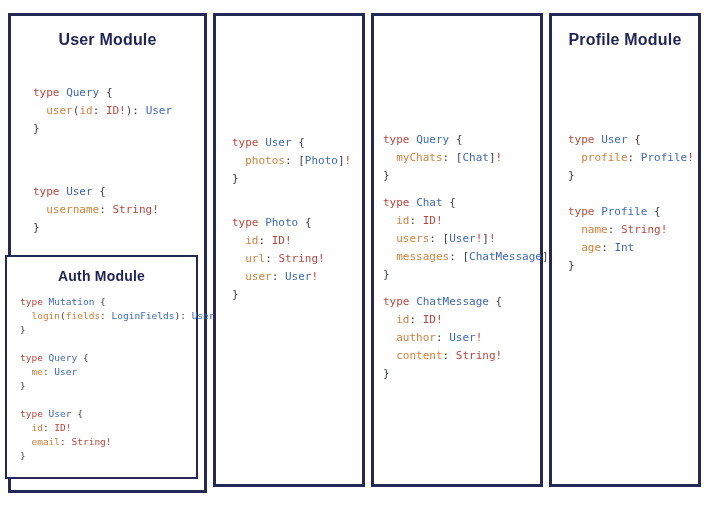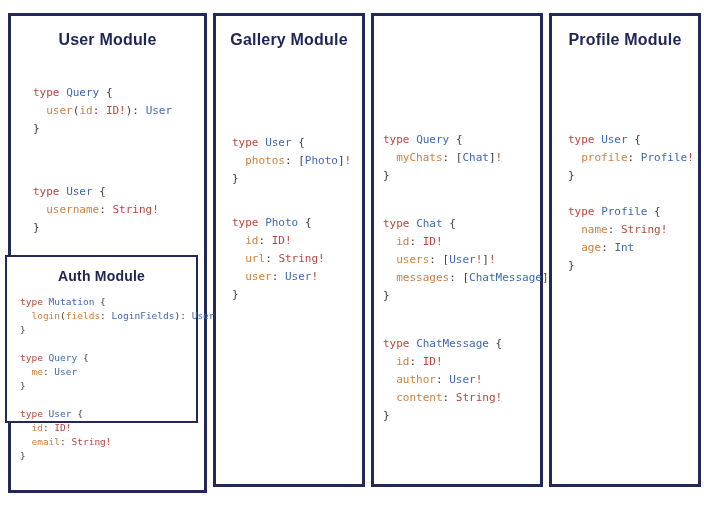--- a/index.html
+++ b/index.html
@@ -13,21 +13,21 @@
   .module{
     position:absolute;
     box-sizing:border-box;
     background:#ffffff;
     border:3px solid #232857;
   }
   #m-user    {left:8px;   top:13px;  width:199px; height:480px; z-index:1;}
   #m-gallery {left:213px; top:13px;  width:152px; height:474px;}
   #m-chat    {left:371px; top:13px;  width:172px; height:474px;}
   #m-profile {left:549px; top:13px;  width:152px; height:474px;}
-  #m-auth    {left:5px;   top:255px; width:193px; height:168px; border-width:2px; z-index:2;}
+  #m-auth    {left:5px;   top:255px; width:193px; height:224px; border-width:2px; z-index:2;}
 
   .module-title{
     text-align:center;
     font-weight:bold;
     color:#1f2356;
     font-size:16px;
     margin-top:15px;
     letter-spacing:0.2px;
     white-space:nowrap;
   }
@@ -41,41 +41,40 @@
     white-space:pre;
   }
   #m-user .code    {left:22px; top:68px;}
   #m-gallery .code {left:16px; top:118px;}
   #m-chat .code    {left:9px;  top:115px;}
   #m-profile .code {left:16px; top:115px;}
   #m-auth .code    {left:13px; top:38px; font-size:9.5px; line-height:14px;}
 
   #m-user    .block + .block{margin-top:45px;}
   #m-gallery .block + .block{margin-top:26px;}
-  #m-chat    .block + .block{margin-top:30px;}
+  #m-chat    .block + .block{margin-top:9px;}
   #m-profile .block + .block{margin-top:18px;}
   #m-auth    .block + .block{margin-top:14px;}
 </style>
 </head>
 <body>
 
 <div id="stage">
 
   <div class="module" id="m-user">
     <div class="module-title">User Module</div>
     <div class="code"><div class="block"><div class="line"><span style="color: rgb(185, 70, 62);">type </span><span style="color: rgb(62, 104, 178);">Query </span><span style="color: rgb(61, 65, 71);">{</span></div><div class="line"><span style="color: rgb(208, 128, 62);">  user</span><span style="color: rgb(61, 65, 71);">(</span><span style="color: rgb(208, 128, 62);">id</span><span style="color: rgb(61, 65, 71);">: </span><span style="color: rgb(185, 70, 62);">ID!</span><span style="color: rgb(61, 65, 71);">): </span><span style="color: rgb(62, 104, 178);">User</span></div><div class="line"><span style="color: rgb(61, 65, 71);">}</span></div></div><div class="block"><div class="line"><span style="color: rgb(185, 70, 62);">type </span><span style="color: rgb(62, 104, 178);">User </span><span style="color: rgb(61, 65, 71);">{</span></div><div class="line"><span style="color: rgb(208, 128, 62);">  username</span><span style="color: rgb(61, 65, 71);">: </span><span style="color: rgb(185, 70, 62);">String!</span></div><div class="line"><span style="color: rgb(61, 65, 71);">}</span></div></div></div>
   </div>
 
   <div class="module" id="m-auth">
     <div class="module-title">Auth Module</div>
     <div class="code"><div class="block"><div class="line"><span style="color: rgb(185, 70, 62);">type </span><span style="color: rgb(62, 104, 178);">Mutation </span><span style="color: rgb(61, 65, 71);">{</span></div><div class="line"><span style="color: rgb(208, 128, 62);">  login</span><span style="color: rgb(61, 65, 71);">(</span><span style="color: rgb(208, 128, 62);">fields</span><span style="color: rgb(61, 65, 71);">: </span><span style="color: rgb(62, 104, 178);">LoginFields</span><span style="color: rgb(61, 65, 71);">): </span><span style="color: rgb(62, 104, 178);">User</span></div><div class="line"><span style="color: rgb(61, 65, 71);">}</span></div></div><div class="block"><div class="line"><span style="color: rgb(185, 70, 62);">type </span><span style="color: rgb(62, 104, 178);">Query </span><span style="color: rgb(61, 65, 71);">{</span></div><div class="line"><span style="color: rgb(208, 128, 62);">  me</span><span style="color: rgb(61, 65, 71);">: </span><span style="color: rgb(62, 104, 178);">User</span></div><div class="line"><span style="color: rgb(61, 65, 71);">}</span></div></div><div class="block"><div class="line"><span style="color: rgb(185, 70, 62);">type </span><span style="color: rgb(62, 104, 178);">User </span><span style="color: rgb(61, 65, 71);">{</span></div><div class="line"><span style="color: rgb(208, 128, 62);">  id</span><span style="color: rgb(61, 65, 71);">: </span><span style="color: rgb(185, 70, 62);">ID!</span></div><div class="line"><span style="color: rgb(208, 128, 62);">  email</span><span style="color: rgb(61, 65, 71);">: </span><span style="color: rgb(185, 70, 62);">String!</span></div><div class="line"><span style="color: rgb(61, 65, 71);">}</span></div></div></div>
   </div>
 
   <div class="module" id="m-gallery">
-    <div class="module-title">Gallery Module</div>
     <div class="code"><div class="block"><div class="line"><span style="color: rgb(185, 70, 62);">type </span><span style="color: rgb(62, 104, 178);">User </span><span style="color: rgb(61, 65, 71);">{</span></div><div class="line"><span style="color: rgb(208, 128, 62);">  photos</span><span style="color: rgb(61, 65, 71);">: </span><span style="color: rgb(61, 65, 71);">[</span><span style="color: rgb(62, 104, 178);">Photo</span><span style="color: rgb(61, 65, 71);">]</span><span style="color: rgb(185, 70, 62);">!</span></div><div class="line"><span style="color: rgb(61, 65, 71);">}</span></div></div><div class="block"><div class="line"><span style="color: rgb(185, 70, 62);">type </span><span style="color: rgb(62, 104, 178);">Photo </span><span style="color: rgb(61, 65, 71);">{</span></div><div class="line"><span style="color: rgb(208, 128, 62);">  id</span><span style="color: rgb(61, 65, 71);">: </span><span style="color: rgb(185, 70, 62);">ID!</span></div><div class="line"><span style="color: rgb(208, 128, 62);">  url</span><span style="color: rgb(61, 65, 71);">: </span><span style="color: rgb(185, 70, 62);">String!</span></div><div class="line"><span style="color: rgb(208, 128, 62);">  user</span><span style="color: rgb(61, 65, 71);">: </span><span style="color: rgb(62, 104, 178);">User</span><span style="color: rgb(185, 70, 62);">!</span></div><div class="line"><span style="color: rgb(61, 65, 71);">}</span></div></div></div>
   </div>
 
   <div class="module" id="m-chat">
     <div class="code"><div class="block"><div class="line"><span style="color: rgb(185, 70, 62);">type </span><span style="color: rgb(62, 104, 178);">Query </span><span style="color: rgb(61, 65, 71);">{</span></div><div class="line"><span style="color: rgb(208, 128, 62);">  myChats</span><span style="color: rgb(61, 65, 71);">: </span><span style="color: rgb(61, 65, 71);">[</span><span style="color: rgb(62, 104, 178);">Chat</span><span style="color: rgb(61, 65, 71);">]</span><span style="color: rgb(185, 70, 62);">!</span></div><div class="line"><span style="color: rgb(61, 65, 71);">}</span></div></div><div class="block"><div class="line"><span style="color: rgb(185, 70, 62);">type </span><span style="color: rgb(62, 104, 178);">Chat </span><span style="color: rgb(61, 65, 71);">{</span></div><div class="line"><span style="color: rgb(208, 128, 62);">  id</span><span style="color: rgb(61, 65, 71);">: </span><span style="color: rgb(185, 70, 62);">ID!</span></div><div class="line"><span style="color: rgb(208, 128, 62);">  users</span><span style="color: rgb(61, 65, 71);">: </span><span style="color: rgb(61, 65, 71);">[</span><span style="color: rgb(62, 104, 178);">User</span><span style="color: rgb(185, 70, 62);">!</span><span style="color: rgb(61, 65, 71);">]</span><span style="color: rgb(185, 70, 62);">!</span></div><div class="line"><span style="color: rgb(208, 128, 62);">  messages</span><span style="color: rgb(61, 65, 71);">: </span><span style="color: rgb(61, 65, 71);">[</span><span style="color: rgb(62, 104, 178);">ChatMessage</span><span style="color: rgb(61, 65, 71);">]</span><span style="color: rgb(185, 70, 62);">!</span></div><div class="line"><span style="color: rgb(61, 65, 71);">}</span></div></div><div class="block"><div class="line"><span style="color: rgb(185, 70, 62);">type </span><span style="color: rgb(62, 104, 178);">ChatMessage </span><span style="color: rgb(61, 65, 71);">{</span></div><div class="line"><span style="color: rgb(208, 128, 62);">  id</span><span style="color: rgb(61, 65, 71);">: </span><span style="color: rgb(185, 70, 62);">ID!</span></div><div class="line"><span style="color: rgb(208, 128, 62);">  author</span><span style="color: rgb(61, 65, 71);">: </span><span style="color: rgb(62, 104, 178);">User</span><span style="color: rgb(185, 70, 62);">!</span></div><div class="line"><span style="color: rgb(208, 128, 62);">  content</span><span style="color: rgb(61, 65, 71);">: </span><span style="color: rgb(185, 70, 62);">String!</span></div><div class="line"><span style="color: rgb(61, 65, 71);">}</span></div></div></div>
   </div>
 
   <div class="module" id="m-profile">
     <div class="module-title">Profile Module</div>
     <div class="code"><div class="block"><div class="line"><span style="color: rgb(185, 70, 62);">type </span><span style="color: rgb(62, 104, 178);">User </span><span style="color: rgb(61, 65, 71);">{</span></div><div class="line"><span style="color: rgb(208, 128, 62);">  profile</span><span style="color: rgb(61, 65, 71);">: </span><span style="color: rgb(62, 104, 178);">Profile</span><span style="color: rgb(185, 70, 62);">!</span></div><div class="line"><span style="color: rgb(61, 65, 71);">}</span></div></div><div class="block"><div class="line"><span style="color: rgb(185, 70, 62);">type </span><span style="color: rgb(62, 104, 178);">Profile </span><span style="color: rgb(61, 65, 71);">{</span></div><div class="line"><span style="color: rgb(208, 128, 62);">  name</span><span style="color: rgb(61, 65, 71);">: </span><span style="color: rgb(185, 70, 62);">String!</span></div><div class="line"><span style="color: rgb(208, 128, 62);">  age</span><span style="color: rgb(61, 65, 71);">: </span><span style="color: rgb(62, 104, 178);">Int</span></div><div class="line"><span style="color: rgb(61, 65, 71);">}</span></div></div></div>

